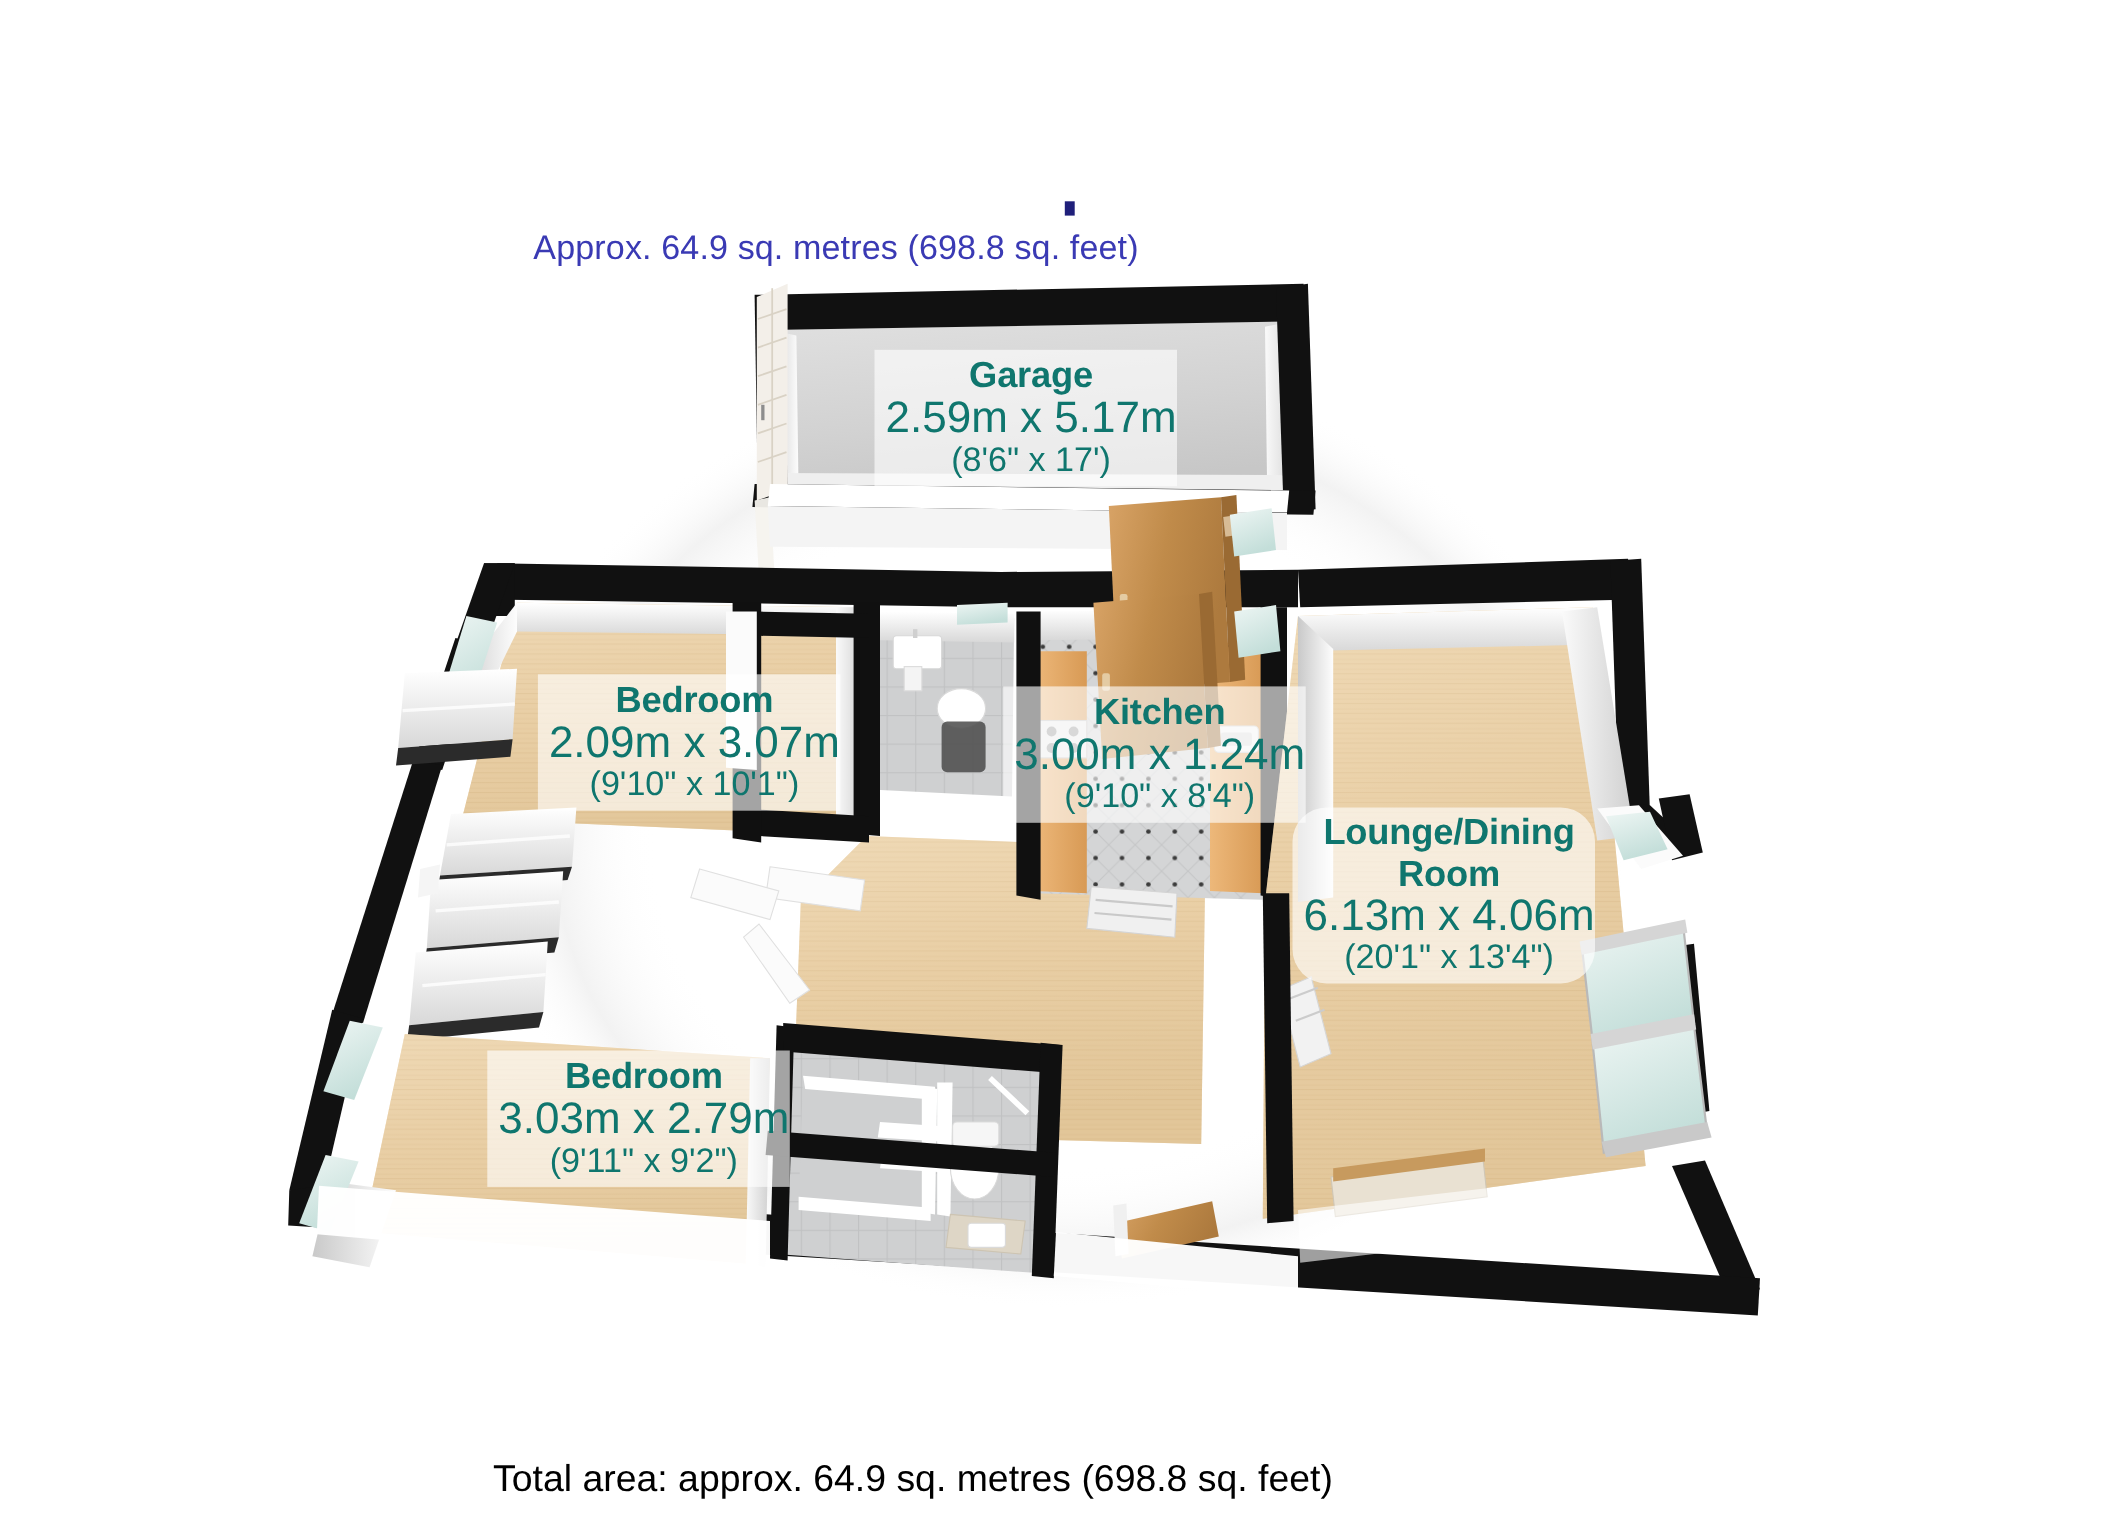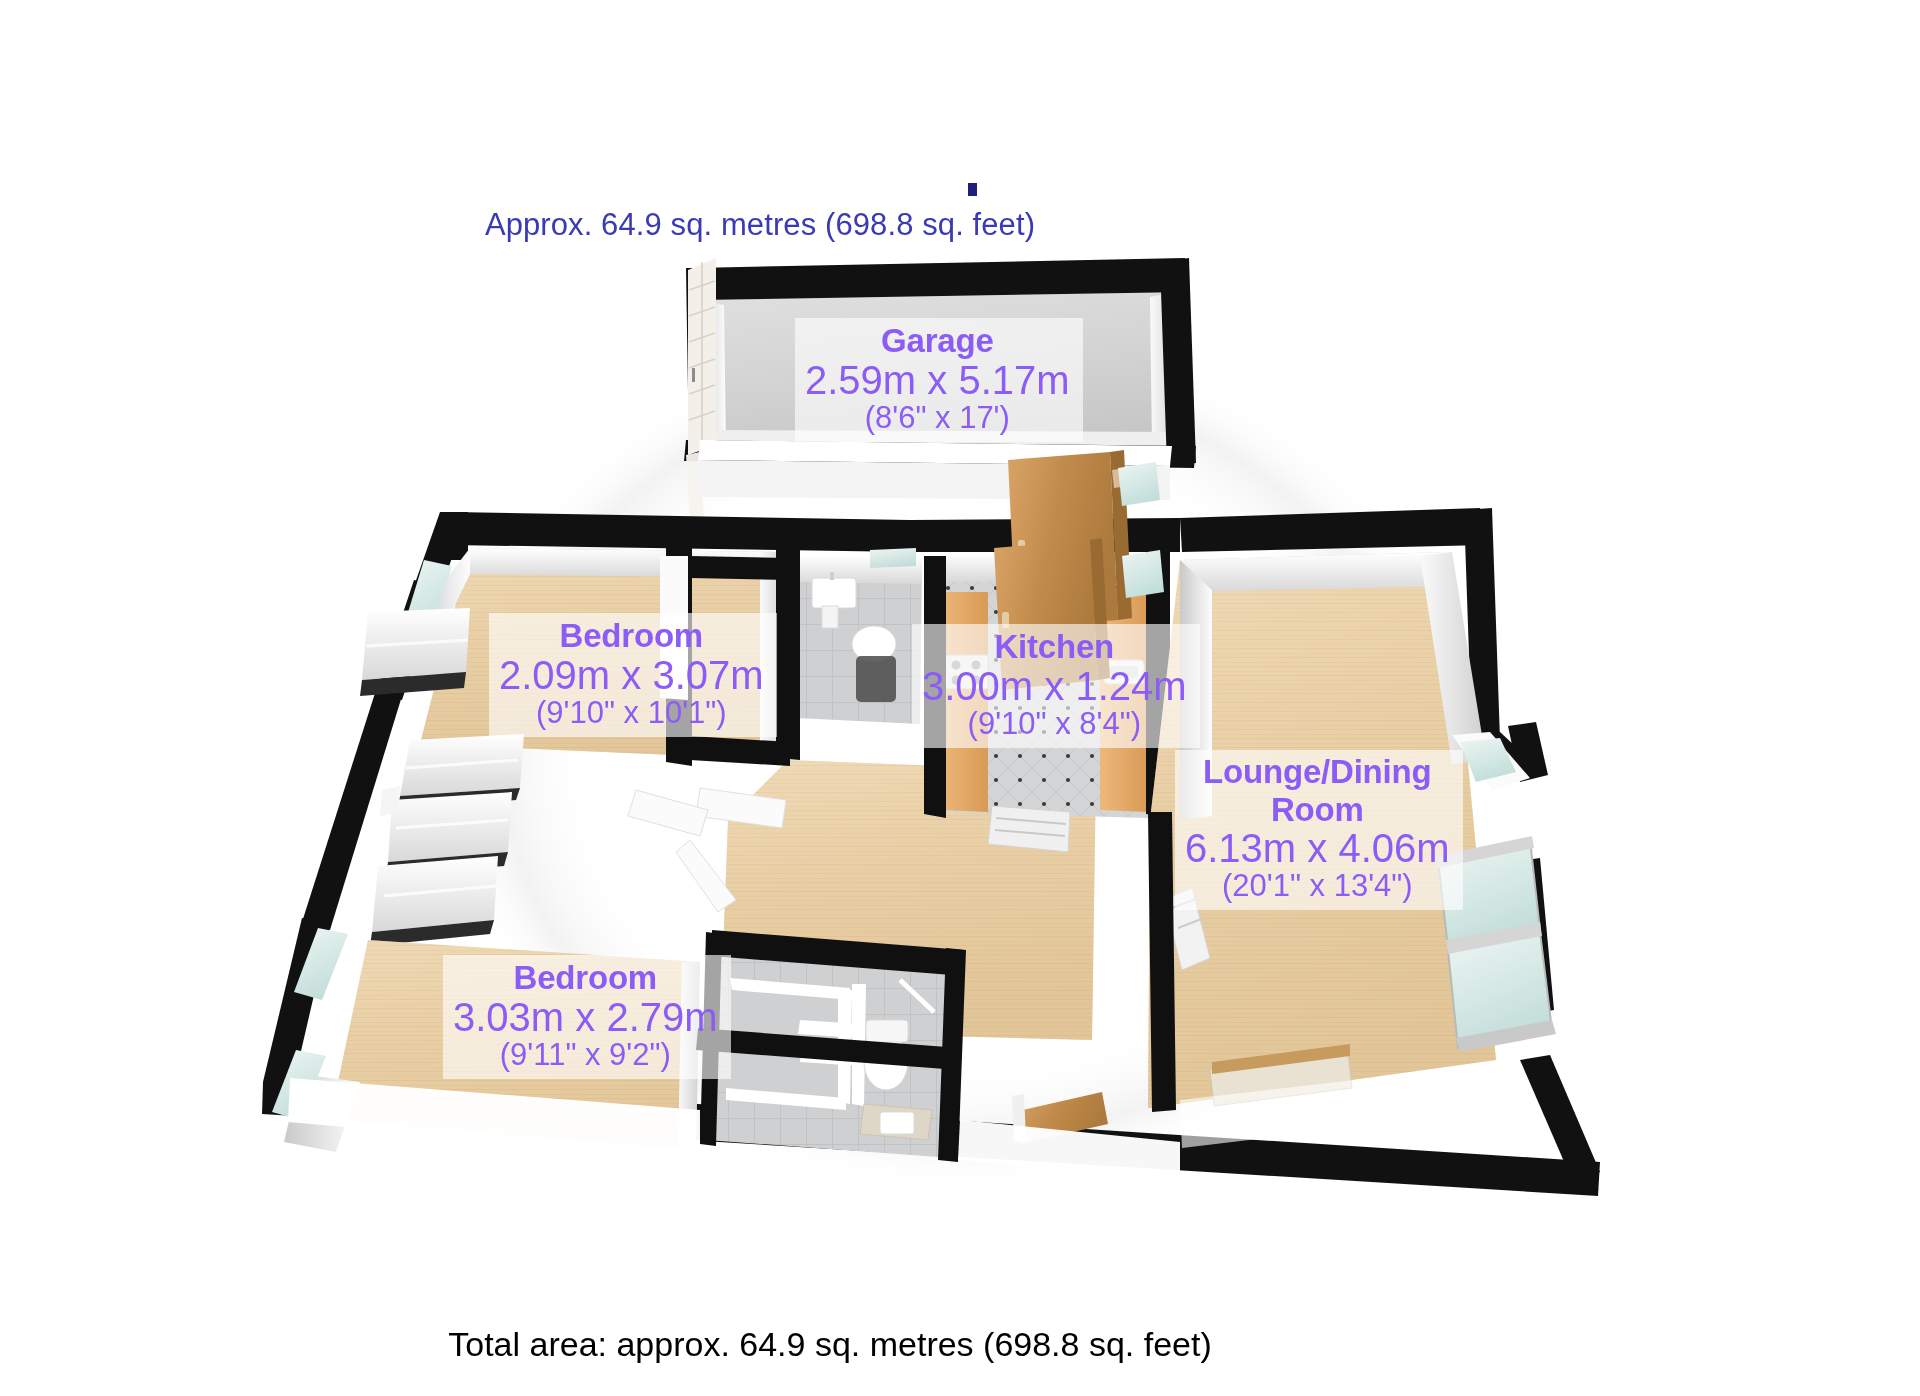--- a/index.html
+++ b/index.html
@@ -72,23 +72,23 @@
   #plan-svg {
     position: absolute;
     left: 0;
     top: 0;
   }
 
   
   .room-label {
     position: absolute;
     text-align: center;
-    color: #8b5cf6;
+    color: #0f766e;
     background: rgba(255,255,255,0.62);
-    padding: 3px 13px 5px 10px;
+    padding: 3px 0 5px 10px;
     white-space: nowrap;
     font-family: "Liberation Sans", sans-serif;
     pointer-events: none;
   }
   .room-label .rl-name {
     display: block;
     font-weight: bold;
     font-size: 33px;
     line-height: 40px;
     letter-spacing: -0.2px;
@@ -100,21 +100,21 @@
   }
   .room-label .rl-ft {
     display: block;
     font-size: 31px;
     line-height: 38px;
   }
 
   #label-garage   { left: 795px;  top: 318px; }
   #label-bedroom1 { left: 489px;  top: 613px; }
   #label-kitchen  { left: 912px;  top: 624px; }
-  #label-lounge   { left: 1175px; top: 750px; }
+  #label-lounge   { left: 1175px; top: 734px; border-radius: 31px; }
   #label-bedroom2 { left: 443px;  top: 955px; }
 
   #label-lounge .rl-name { line-height: 38px; }
 </style>
 </head>
 <body>
 
 <div id="page">
 
   <div class="top-marker"></div>

